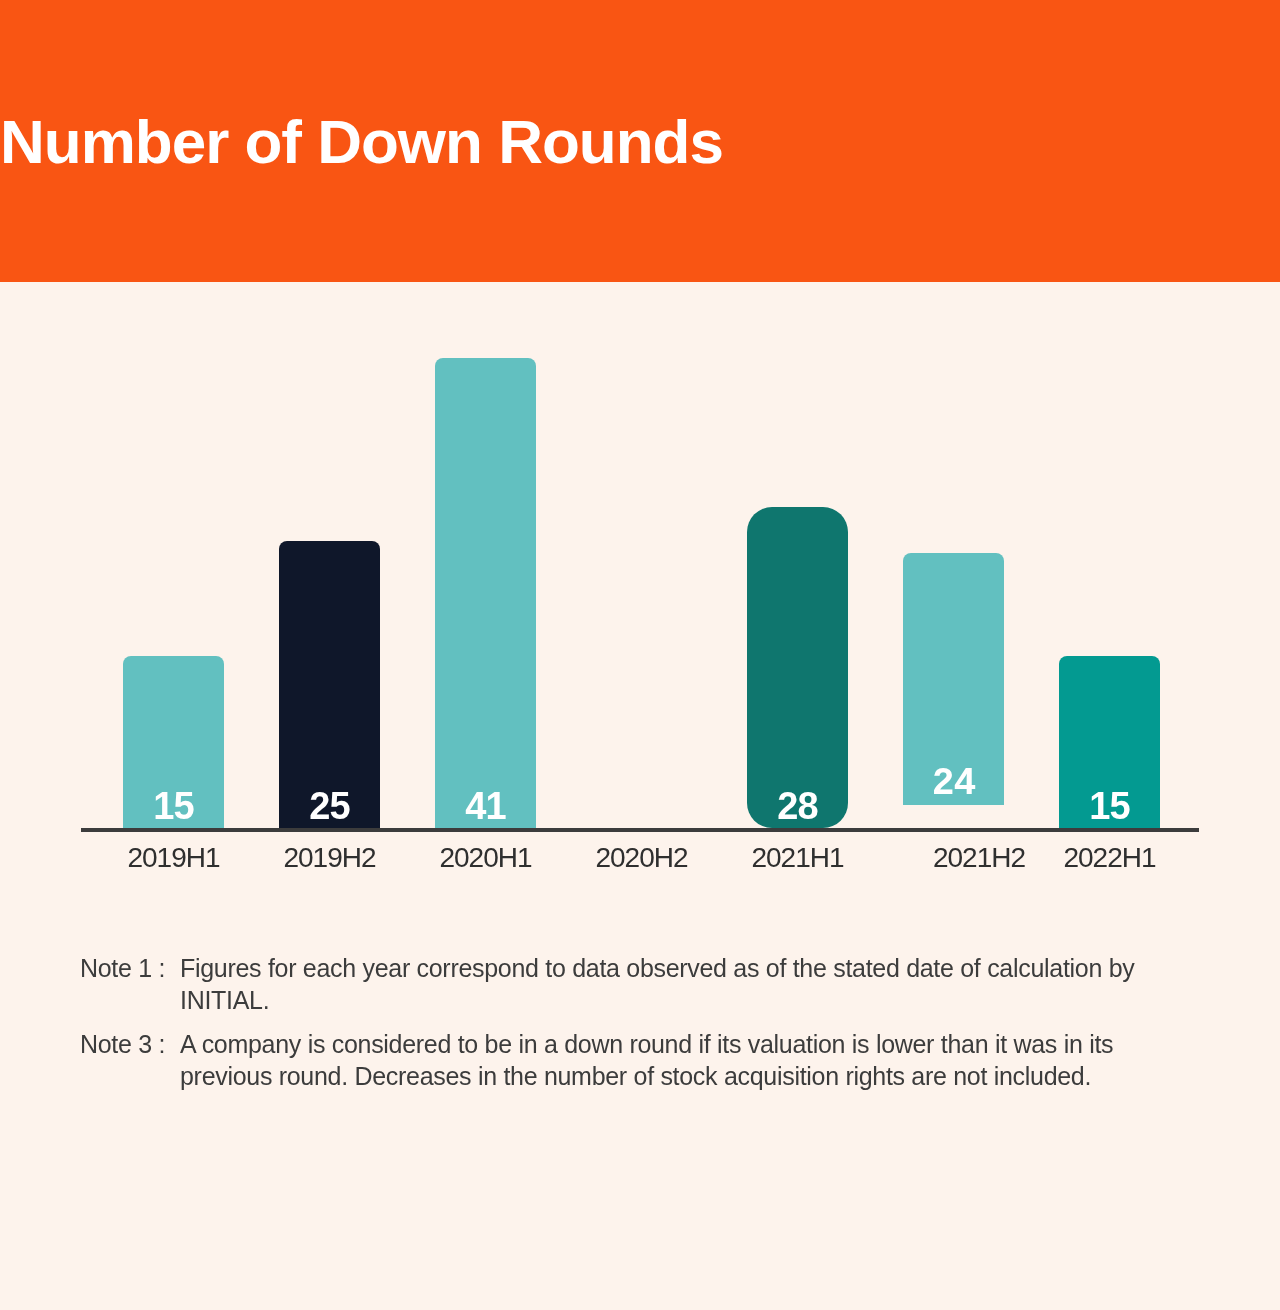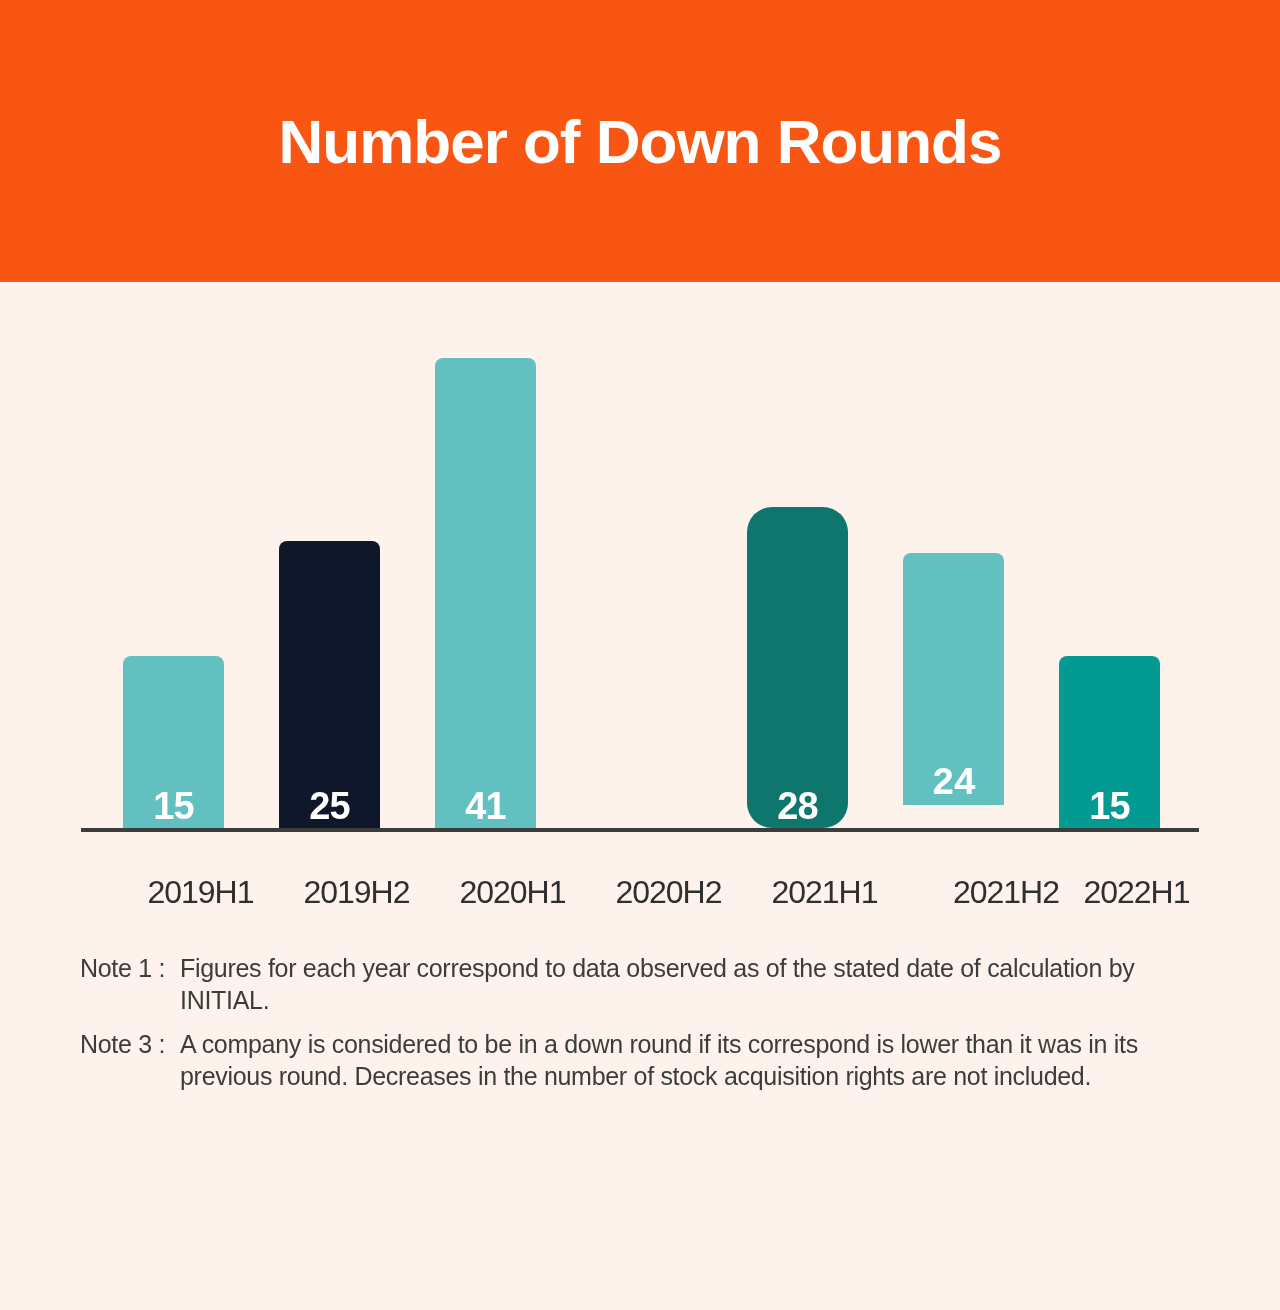--- a/index.html
+++ b/index.html
@@ -11,21 +11,20 @@
     height: 1310px;
     background: #FDF3EC;
     font-family: "Liberation Sans", sans-serif;
     overflow: hidden;
   }
   .header {
     height: 282px;
     background: #F95513;
     display: flex;
     align-items: center;
-    justify-content: center;
   }
   .header h1 {
     margin: 0;
     color: #FFFFFF;
     font-size: 62px;
     font-weight: bold;
     letter-spacing: -1px;
   }
   .chart-area {
     position: relative;
@@ -51,25 +50,24 @@
     color: #FFFFFF;
     font-size: 38px;
     font-weight: bold;
     margin-top: 24px;
     letter-spacing: -1px;
   }
   .tick-label {
     position: absolute;
     top: 560px;
     width: 160px;
-    text-align: right;
-    font-size: 32px;
+    text-align: center;
+    font-size: 28px;
     color: #2F2F2F;
     letter-spacing: -1px;
-    margin-top: 32px;
   }
   .notes {
     margin: 52px 80px 0 80px;
     color: #3C3C3C;
     font-size: 25px;
     line-height: 32px;
     letter-spacing: -0.3px;
   }
   .note-row {
     display: flex;
@@ -120,15 +118,15 @@
     <div class="tick-label" style="left: 1029.5px;">2022H1</div>
   </div>
 
 <div class="notes">
     <div class="note-row">
       <div class="note-label">Note 1 :</div>
       <div class="note-text">Figures for each year correspond to data observed as of the stated date of calculation by INITIAL.</div>
     </div>
     <div class="note-row">
       <div class="note-label">Note 3 :</div>
-      <div class="note-text">A company is considered to be in a down round if its correspond is lower than it was in its previous round. Decreases in the number of stock acquisition rights are not included.</div>
+      <div class="note-text">A company is considered to be in a down round if its valuation is lower than it was in its previous round. Decreases in the number of stock acquisition rights are not included.</div>
     </div>
   </div>
 
 </body></html>

